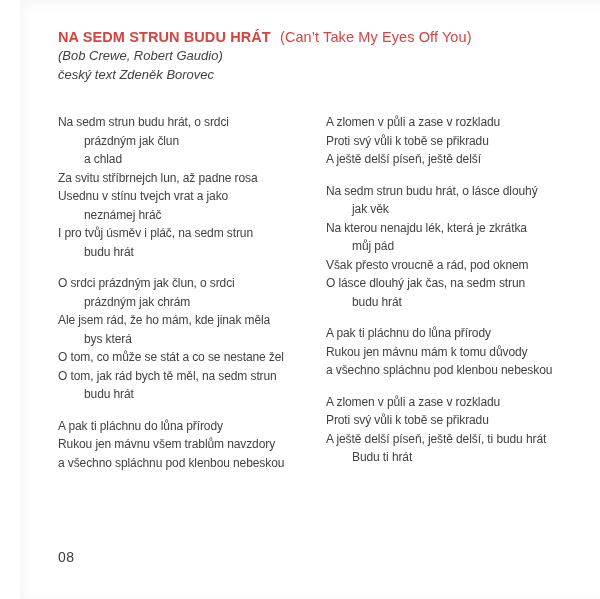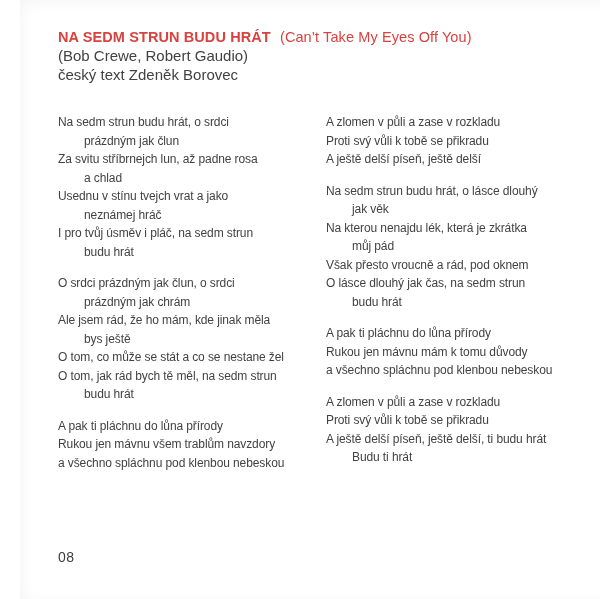--- a/index.html
+++ b/index.html
@@ -33,21 +33,22 @@
   .title-main {
     font-weight: bold;
     color: var(--accent);
   }
   .title-original {
     font-weight: normal;
     color: var(--accent);
     margin-left: 5px;
   }
   .credit {
-    font-size: 15px;
+    font-style: italic;
+    font-size: 13px;
     line-height: 18.5px;
     color: var(--text);
   }
   .credit:first-of-type { margin-top: 3px; }
   .columns {
     display: flex;
     margin-top: 29px;
   }
   .col { font-size: 12px; line-height: 18.5px; letter-spacing: -0.1px; }
   .col-left { width: 268px; flex: 0 0 268px; }
@@ -79,32 +80,32 @@
     </div>
     <div class="credit">(Bob Crewe, Robert Gaudio)</div>
     <div class="credit">český text Zdeněk Borovec</div>
   </header>
 
   <main class="columns">
     <div class="col col-left" id="col-left">
         <div class="stanza">
           <div class="line">Na sedm strun budu hrát, o srdci</div>
           <div class="line indent">prázdným jak člun</div>
+          <div class="line indent">a chlad</div>
           <div class="line">Za svitu stříbrnejch lun, až padne rosa</div>
-          <div class="line indent">a chlad</div>
           <div class="line">Usednu v stínu tvejch vrat a jako</div>
           <div class="line indent">neznámej hráč</div>
           <div class="line">I pro tvůj úsměv i pláč, na sedm strun</div>
           <div class="line indent">budu hrát</div>
         </div>
         <div class="stanza">
           <div class="line">O srdci prázdným jak člun, o srdci</div>
           <div class="line indent">prázdným jak chrám</div>
           <div class="line">Ale jsem rád, že ho mám, kde jinak měla</div>
-          <div class="line indent">bys ještě</div>
+          <div class="line indent">bys která</div>
           <div class="line">O tom, co může se stát a co se nestane žel</div>
           <div class="line">O tom, jak rád bych tě měl, na sedm strun</div>
           <div class="line indent">budu hrát</div>
         </div>
         <div class="stanza">
           <div class="line">A pak ti pláchnu do lůna přírody</div>
           <div class="line">Rukou jen mávnu všem trablům navzdory</div>
           <div class="line">a všechno spláchnu pod klenbou nebeskou</div>
         </div>
       </div>

